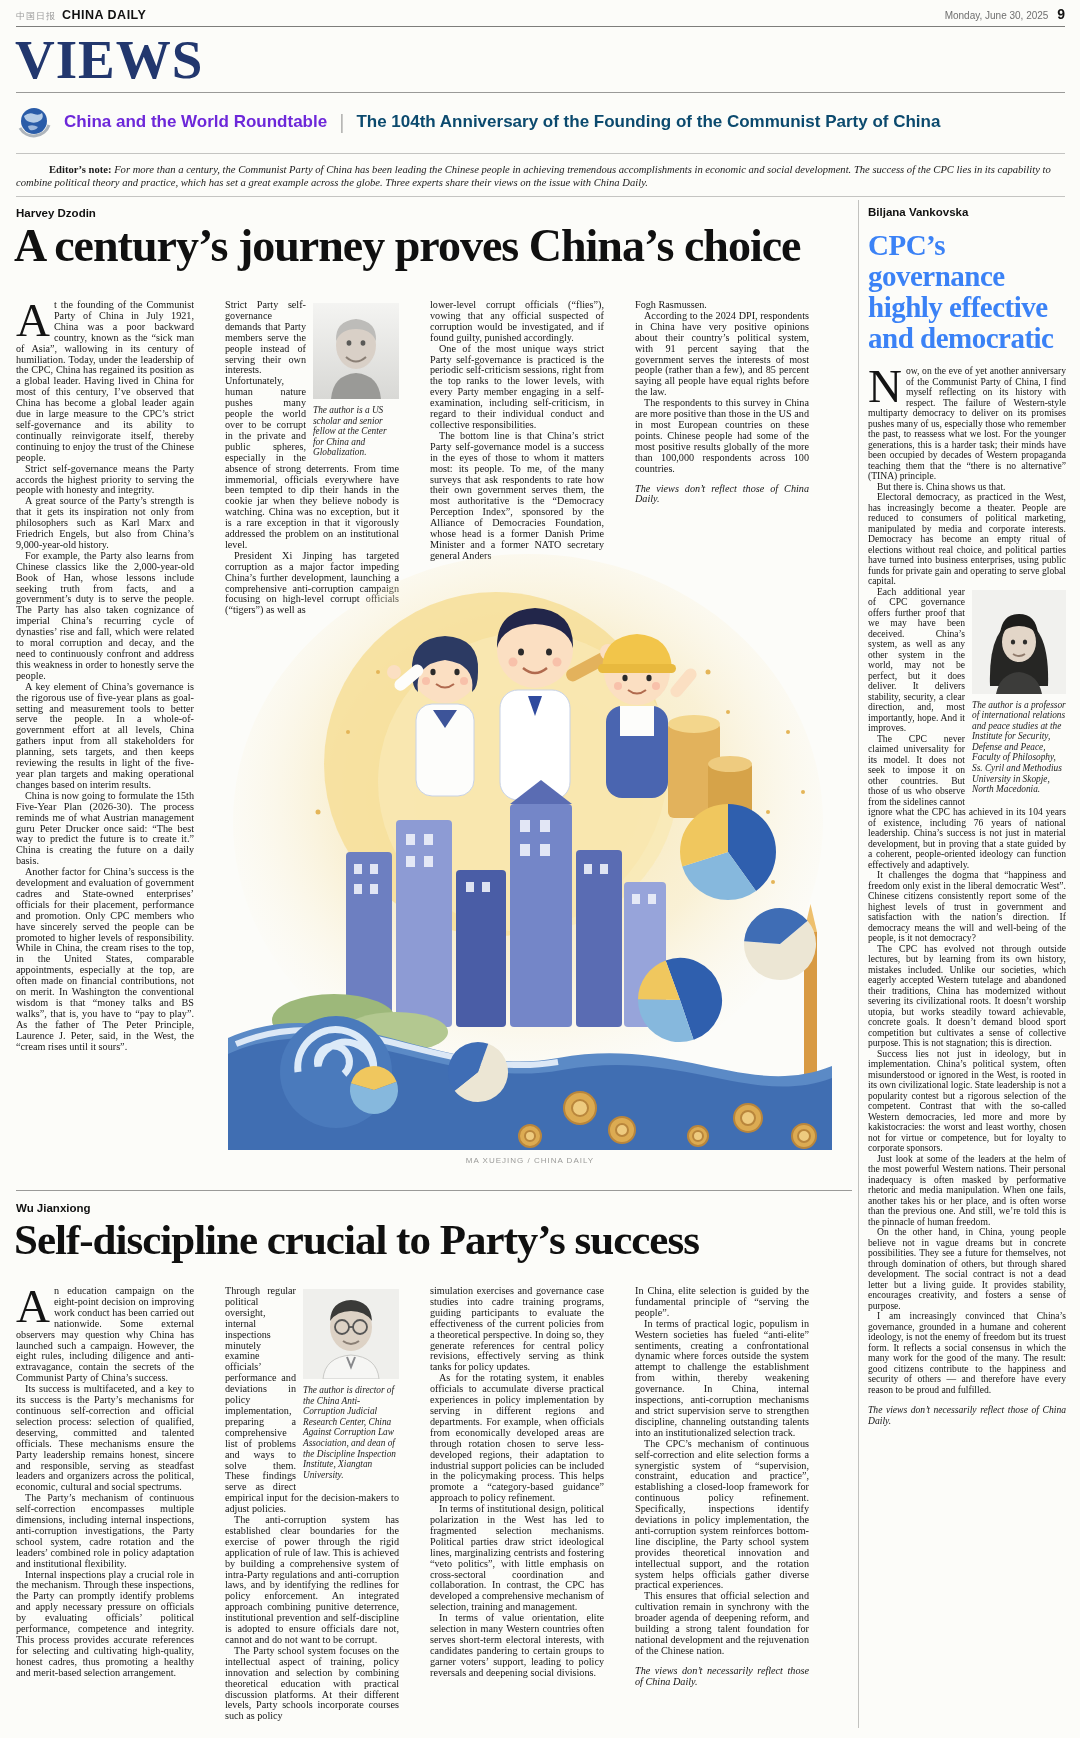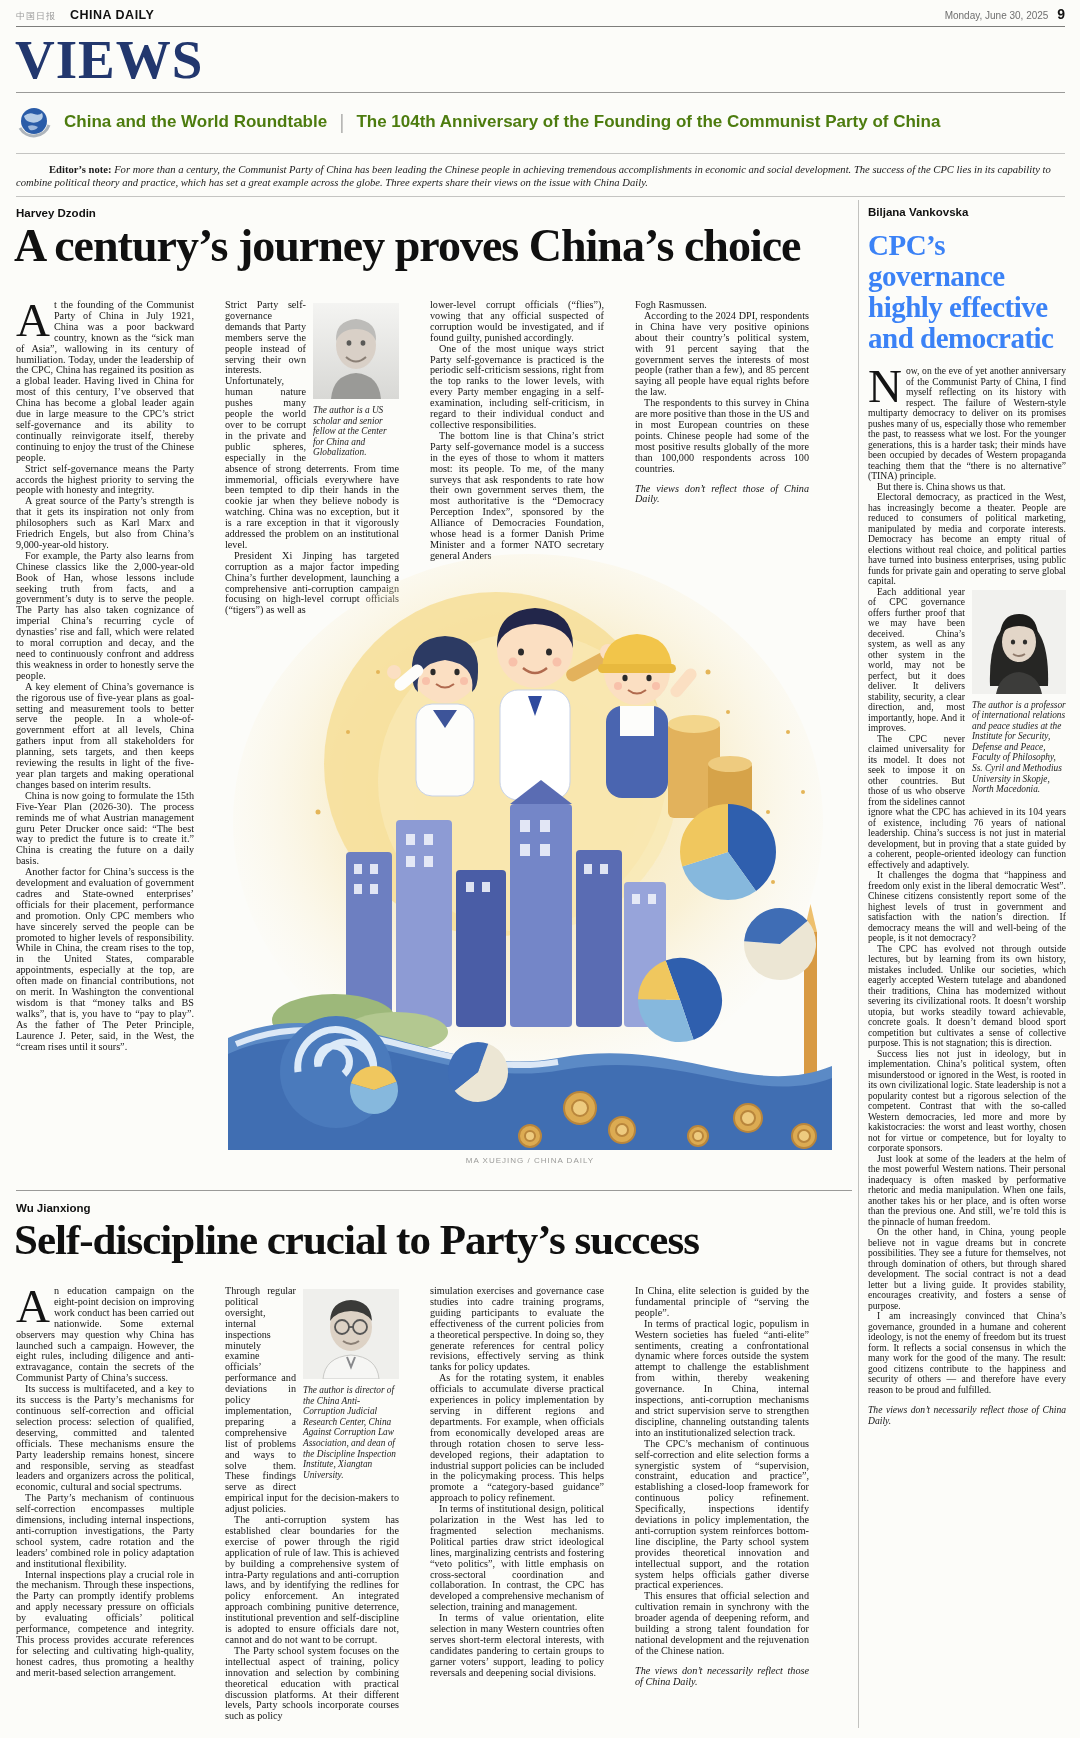--- a/index.html
+++ b/index.html
@@ -3,35 +3,35 @@
 <meta charset="utf-8">
 <style>
   html,body{margin:0;padding:0;background:#e8e8e4;}
   #page{position:relative;width:1080px;height:1738px;background:#fcfcf9;overflow:hidden;
         font-family:"Liberation Serif",serif;color:#141414;}
   .hr{position:absolute;height:1px;background:#9a9a98;}
   .vr{position:absolute;width:1px;background:#c2c2bf;}
 
   
   .topbar{position:absolute;left:16px;right:15px;top:6px;display:flex;justify-content:space-between;align-items:baseline;}
-  .brandwrap{display:flex;align-items:baseline;gap:14px;}
+  .brandwrap{display:flex;align-items:baseline;gap:6px;}
   .brand-cn{font-family:"DejaVu Sans",sans-serif;font-size:9px;color:#9a9a9a;letter-spacing:1px;}
   .brand{font-family:"Liberation Sans",sans-serif;font-weight:bold;font-size:12.5px;letter-spacing:.5px;color:#111;}
   .datewrap{font-family:"Liberation Sans",sans-serif;font-size:10px;color:#6f6f6f;}
   .pagenum{font-weight:bold;font-size:14px;color:#111;margin-left:6px;}
 
   .views{position:absolute;left:15px;top:32px;font-size:55px;line-height:56px;font-weight:bold;
          color:#22376e;letter-spacing:1px;}
 
   
   .roundtable{position:absolute;left:16px;top:104px;display:flex;align-items:center;gap:12px;
               font-family:"Liberation Sans",sans-serif;font-weight:bold;font-size:17px;}
-  .rt-title{color:#4d7c0f;}
+  .rt-title{color:#6d28d9;}
   .rt-sep{color:#b5b5b3;font-weight:normal;font-size:20px;}
-  .rt-sub{color:#4d7c0f;}
+  .rt-sub{color:#0c4a6e;}
 
   .ednote{position:absolute;left:16px;right:15px;top:163px;font-size:10.6px;line-height:13px;font-style:italic;color:#1a1a1a;}
   .ednote b{font-style:normal;font-weight:bold;font-family:"Liberation Serif",serif;margin-left:33px;}
 
   
   .byline{position:absolute;font-family:"Liberation Sans",sans-serif;font-weight:bold;font-size:11.5px;color:#111;}
   .headline{position:absolute;font-weight:bold;color:#101010;letter-spacing:-1px;}
 
   .cols{position:absolute;left:16px;display:flex;gap:31px;}
   .col{width:174px;overflow:hidden;}

